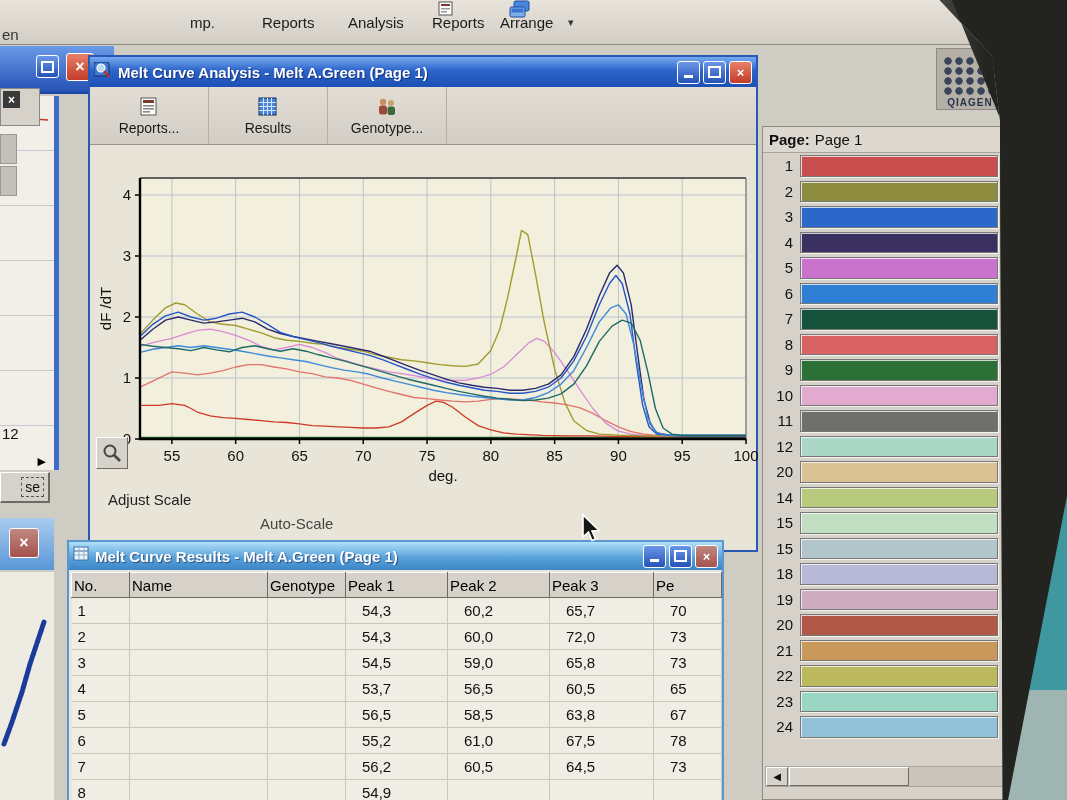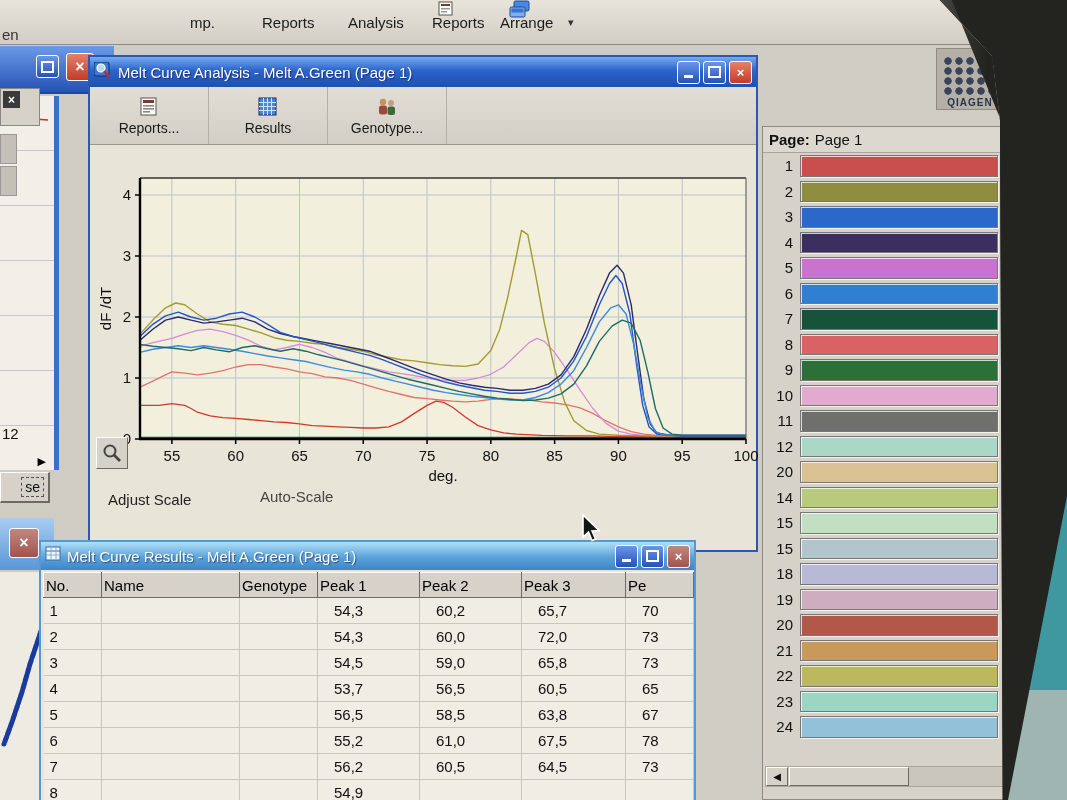--- a/index.html
+++ b/index.html
@@ -15,21 +15,21 @@
   #qiagen-logo{position:absolute;left:936px;top:48px;width:66px;height:60px;background:#b4b0a8;
     border:1px solid #8f8b83;display:flex;flex-direction:column;align-items:center;justify-content:flex-end;}
   #qiagen-dots{width:54px;height:40px;margin-top:4px;
     background:radial-gradient(circle at 5px 5px,#39445a 3.4px,rgba(0,0,0,0) 4px);
     background-size:11px 10px;}
   #qiagen-text{font-size:10px;font-weight:bold;color:#28344a;letter-spacing:1px;line-height:13px;}
   
   .window{position:absolute;box-sizing:border-box;}
   .titlebar{height:30px;display:flex;align-items:center;padding:0 4px;gap:5px;
     background:linear-gradient(180deg,#76aaf0 0%,#2c64ca 45%,#1c50b4 100%);}
-  .titlebar .title{color:#fff;font-weight:normal;font-size:15px;white-space:nowrap;overflow:hidden;
+  .titlebar .title{color:#fff;font-weight:bold;font-size:15px;white-space:nowrap;overflow:hidden;
     text-shadow:1px 1px 1px rgba(0,0,40,.5);flex:1;}
   .winbtns{display:flex;gap:3px;align-items:center;}
   .winbtn{width:21px;height:21px;border:1px solid #fff;border-radius:3px;display:flex;align-items:center;
     justify-content:center;color:#fff;font-size:13px;font-weight:bold;line-height:1;
     background:linear-gradient(180deg,#6a96e8,#2552b4);}
   .winbtn.close{background:linear-gradient(180deg,#e88068,#c23c2a);}
   .winbtn.close.mauve{background:linear-gradient(180deg,#c08880,#a4524e);}
   .maxglyph{width:9px;height:8px;border:2px solid #fff;display:inline-block;}
   .minglyph{width:9px;height:3px;background:#fff;display:inline-block;margin-top:9px;}
   
@@ -37,26 +37,26 @@
     background:#e8e5d8;z-index:20;}
   #analysis-toolbar{position:relative;height:57px;background:linear-gradient(180deg,#e2ded6,#d2cec6);
     border-bottom:1px solid #9a968e;display:flex;align-items:stretch;}
   .tb-btn{width:118px;display:flex;flex-direction:column;align-items:center;justify-content:center;
     gap:2px;border-right:1px solid #b4b0a8;cursor:default;}
   .tb-btn .tb-label{font-size:14px;color:#1a1a1a;}
   .tb-ico{height:22px;display:flex;align-items:center;justify-content:center;}
   #chart-svg{position:absolute;left:8px;top:92px;}
   .scale-btn{position:absolute;font-size:15px;color:#222;cursor:default;}
   #adjust-scale{left:18px;top:434px;}
-  #auto-scale{left:170px;top:431px;color:#444;}
+  #auto-scale{left:170px;top:458px;color:#444;}
   #zoom-btn{position:absolute;left:6px;top:380px;width:30px;height:30px;background:#d6d2ca;
     border-top:1px solid #fff;border-left:1px solid #fff;border-right:1px solid #6e6a62;
     border-bottom:1px solid #6e6a62;display:flex;align-items:center;justify-content:center;}
   
-  #results-window{left:39px;top:540px;width:657px;height:260px;border:2px solid #5a96d0;
+  #results-window{left:67px;top:540px;width:657px;height:260px;border:2px solid #5a96d0;
     border-bottom:none;background:#e8e5dc;z-index:30;overflow:hidden;}
   #results-window .titlebar{height:28px;
     background:linear-gradient(180deg,#b0e0f8 0%,#5aa2da 55%,#3c86c8 100%);}
   #results-table{border-collapse:collapse;margin:2px 0 0 2px;table-layout:fixed;}
   #results-table th{background:#d6d2ca;font-weight:normal;font-size:15px;text-align:left;
     padding:2px 4px 2px 2px;border-top:1px solid #fff;border-left:1px solid #fff;
     border-right:1px solid #6e6a62;border-bottom:1px solid #6e6a62;height:20px;overflow:hidden;white-space:nowrap;}
   #results-table td{background:#efede4;font-size:15px;color:#111;border-right:1px solid #c9c6bc;
     border-bottom:1px solid #c9c6bc;padding:2px 4px;height:21px;overflow:hidden;white-space:nowrap;}
   #results-table td.num{padding-left:6px;}

